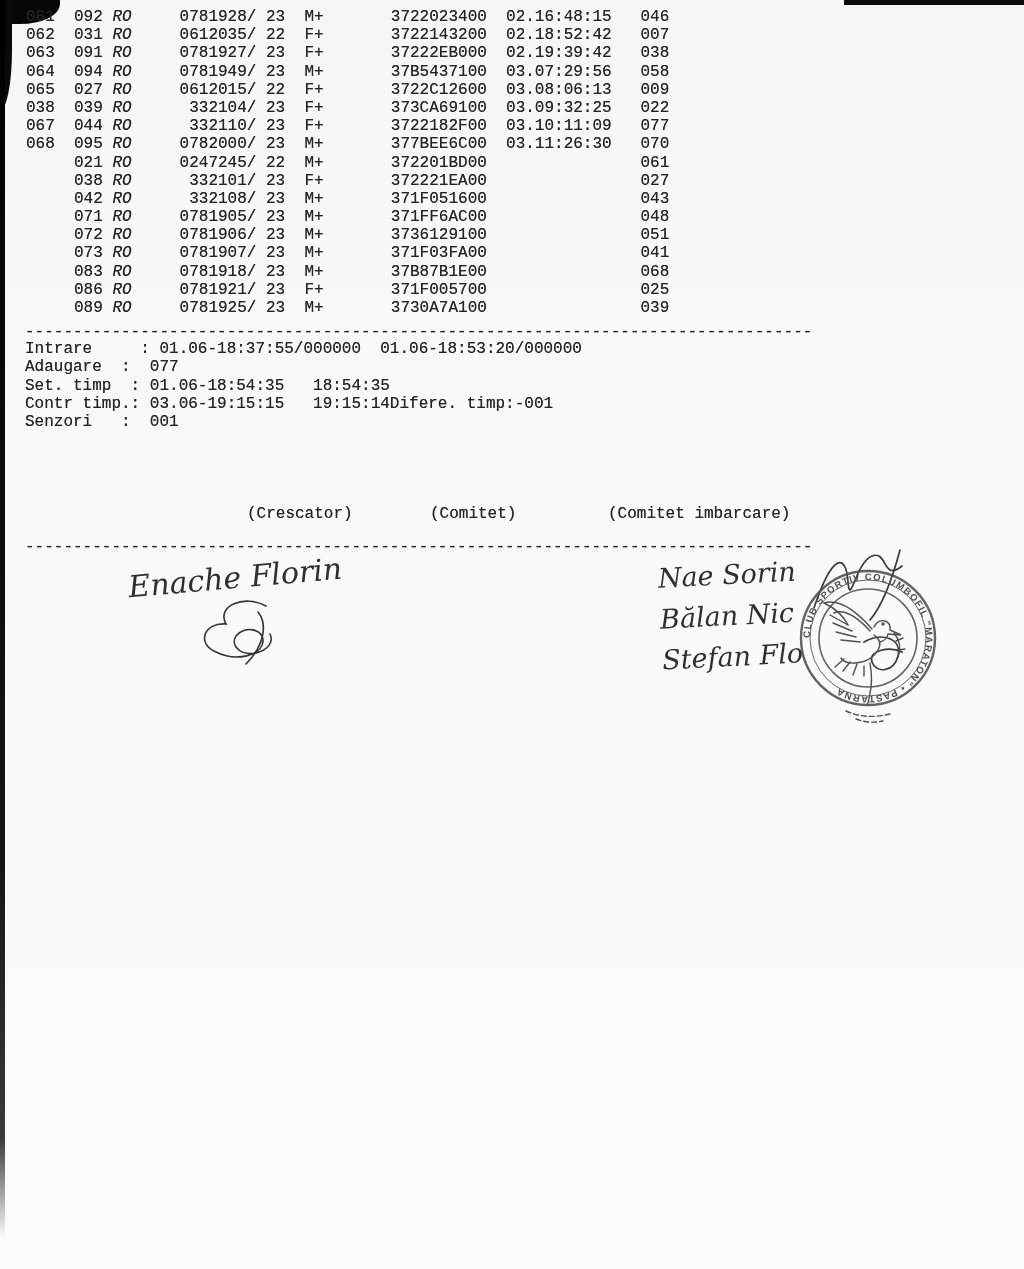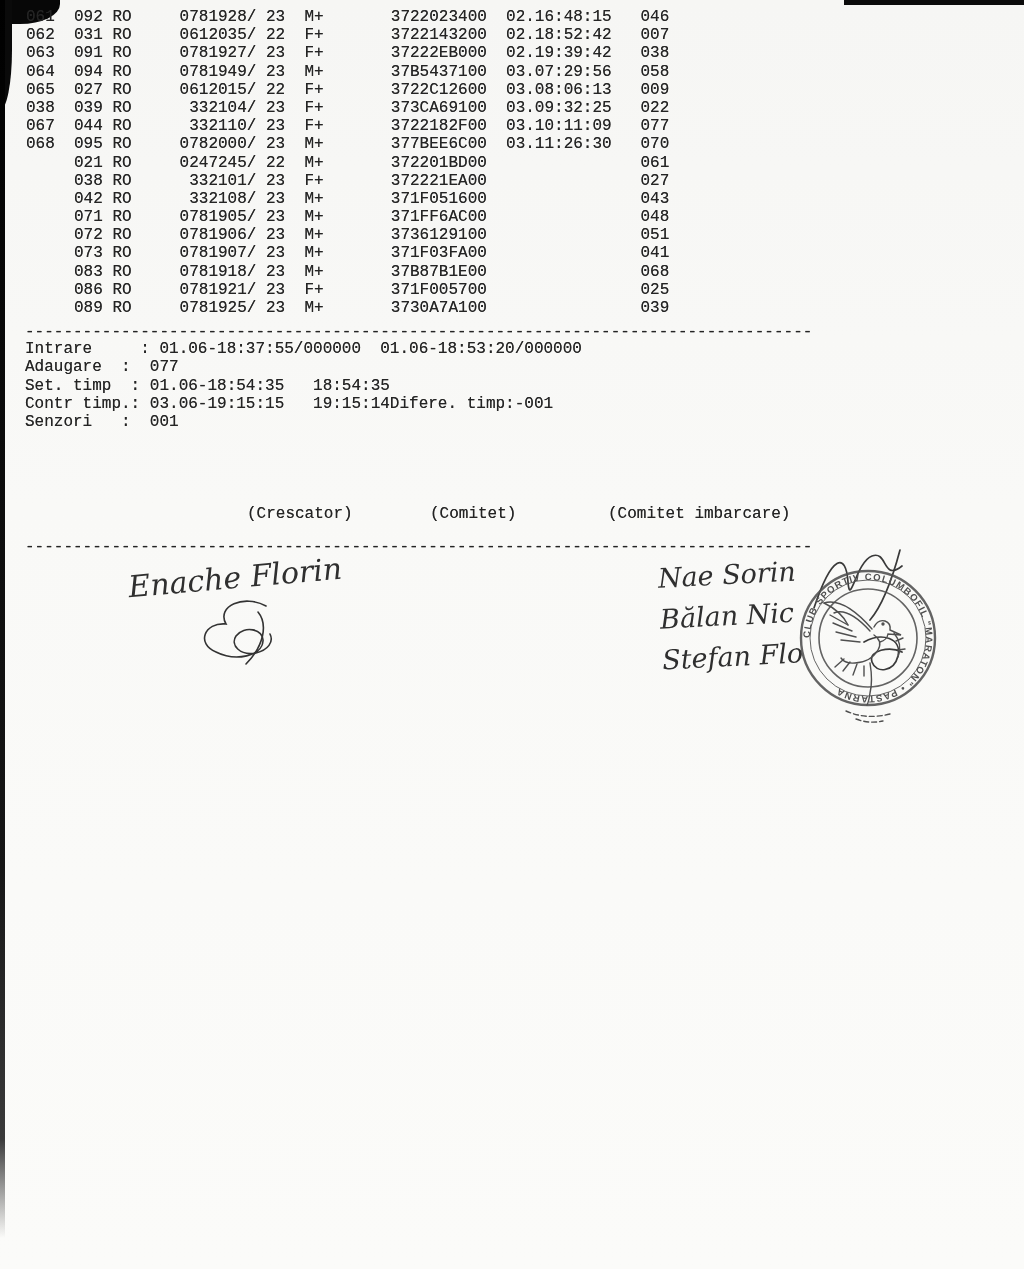--- a/index.html
+++ b/index.html
@@ -21,21 +21,21 @@
 
   
   .mono{font-size:16px;line-height:18.2px;white-space:pre;
     text-shadow:0 0 0.6px rgba(40,40,40,0.7);}
   .results{position:absolute;left:26px;top:8px;}
   .row{display:flex;height:18.2px;font-size:16px;line-height:18.2px;
     text-shadow:0 0 0.6px rgba(40,40,40,0.7);}
   .c{flex:none;white-space:pre;overflow:visible;}
   .c-rank{width:3ch;}
   .c-id{margin-left:2ch;width:3ch;}
-  .c-ro{margin-left:1ch;width:2ch;}
+  .c-ro{margin-left:1ch;width:2ch;font-style:italic;}
   .c-ring{margin-left:1ch;width:12ch;text-align:right;}
   .c-year{margin-left:1ch;width:2ch;}
   .c-sex{margin-left:2ch;width:2ch;}
   .c-chip{margin-left:7ch;width:10ch;text-align:right;}
   .c-time{margin-left:2ch;width:11ch;}
   .c-order{margin-left:3ch;width:3ch;}
 
   .sep{position:absolute;left:25px;letter-spacing:0;}
   .sep1{top:323px;}
   .sep2{top:538px;}

